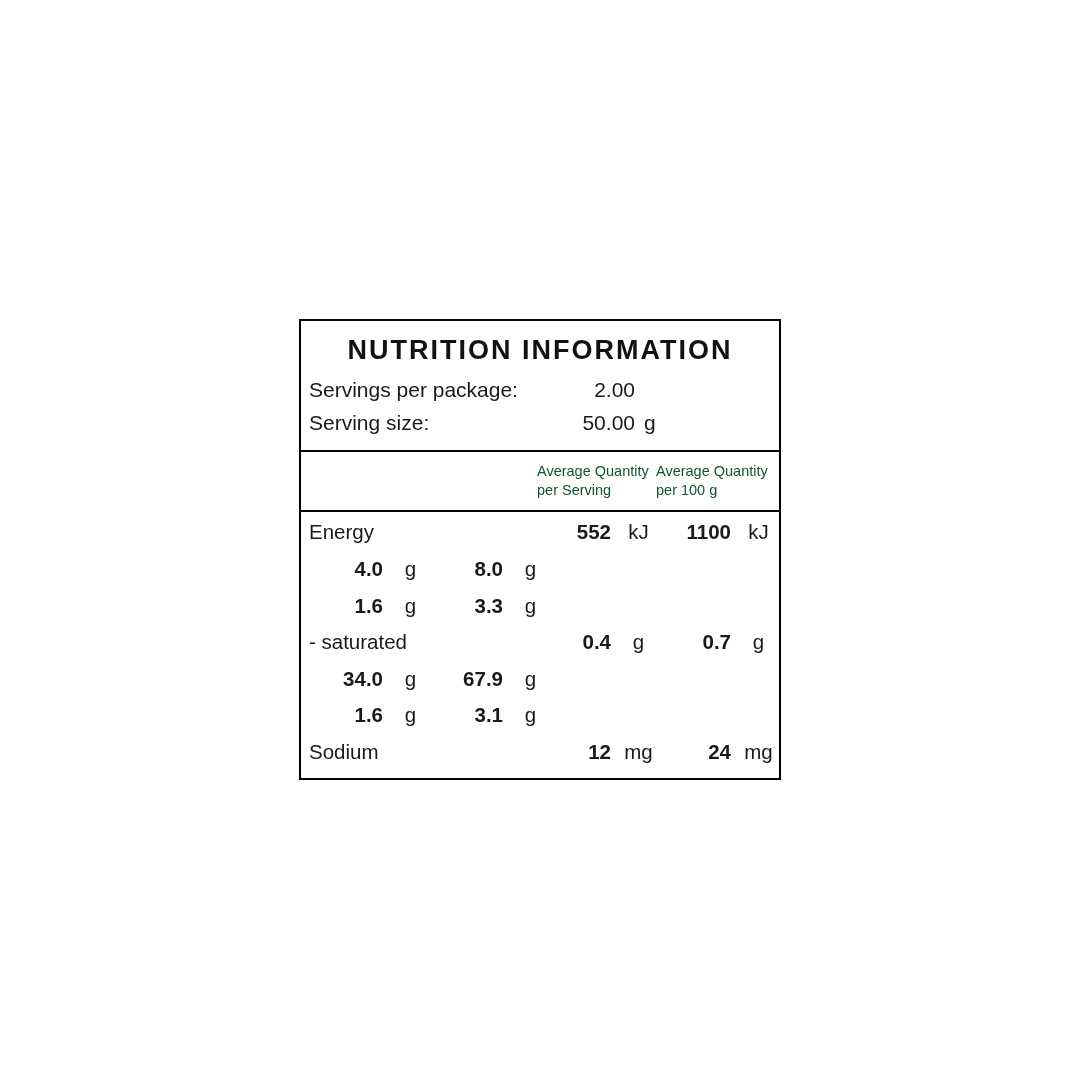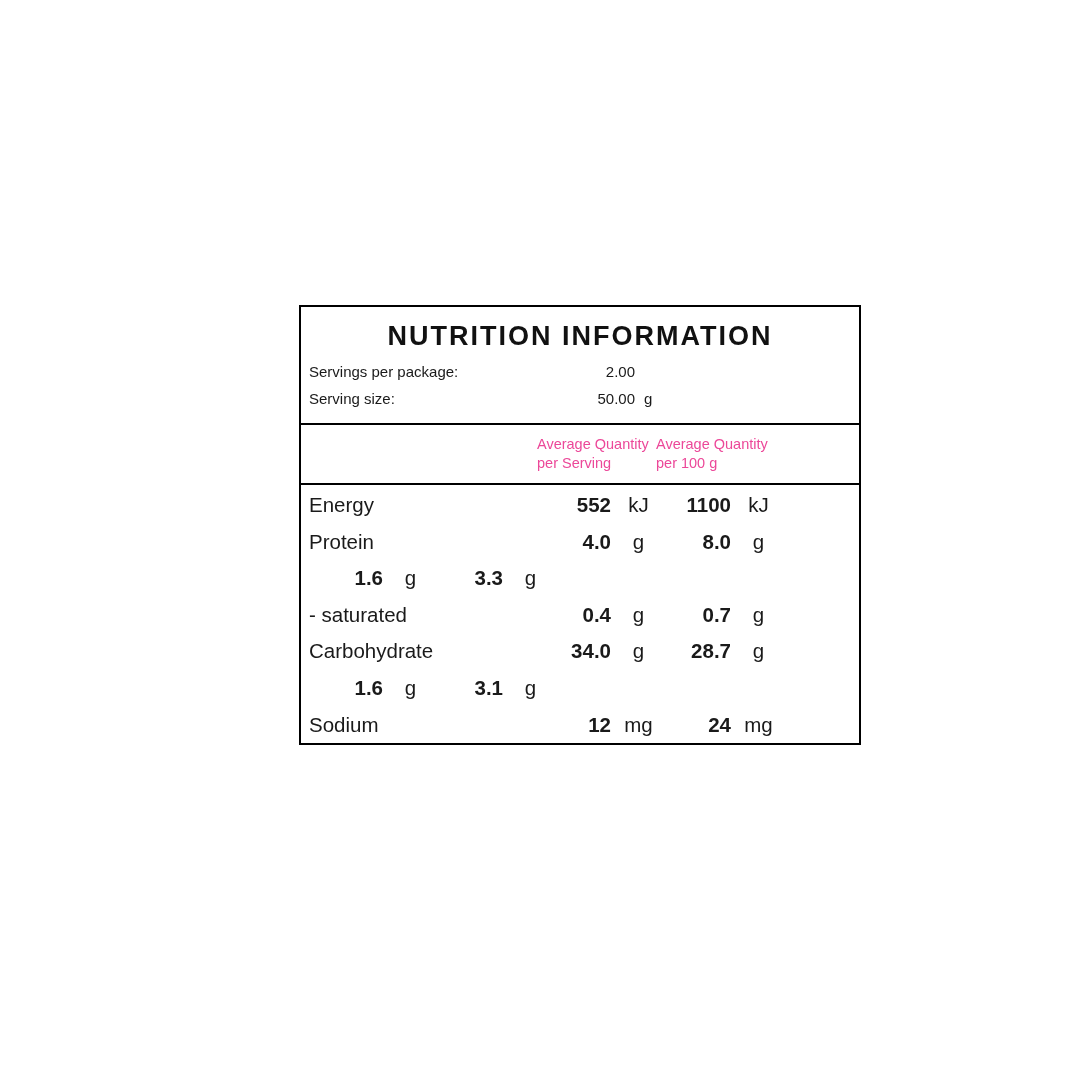--- a/index.html
+++ b/index.html
@@ -11,43 +11,43 @@
     width: 1080px;
     height: 1080px;
     position: relative;
     font-family: "Liberation Sans", sans-serif;
     color: #1a1a1a;
   }
 
   .nip-panel {
     position: absolute;
     left: 299px;
-    top: 305px;
-    width: 562px;
+    top: 319px;
+    width: 482px;
     box-sizing: border-box;
     border: 2px solid #000000;
     background: #ffffff;
   }
 
   .nip-title {
     text-align: center;
     font-size: 27px;
     font-weight: bold;
     letter-spacing: 2.0px;
     padding: 14px 0 10px 0;
     color: #111111;
   }
 
   .servings-block {
     padding: 0 0 8px 0;
   }
   .servings-row {
     display: flex;
     align-items: center;
-    font-size: 15px;
+    font-size: 21px;
     padding: 2px 0 8px 8px;
     line-height: 1.1;
   }
   .servings-label {
     width: 238px;
     flex: 0 0 238px;
   }
   .servings-value {
     text-align: right;
     width: 88px;
@@ -69,25 +69,25 @@
   }
   .head-spacer {
     flex: 0 0 236px;
   }
   .head-cell {
     flex: 0 0 119px;
     font-size: 14.5px;
     line-height: 1.32;
     padding-right: 4px;
     box-sizing: border-box;
-    color: #ec4899;
+    color: #14532d;
   }
 
   .rows {
-    padding: 2px 0 0 0;
+    padding: 2px 0 8px 0;
   }
   .nut-row {
     display: flex;
     align-items: baseline;
     font-size: 20.5px;
     padding: 7px 0 7px 8px;
     line-height: 1.1;
   }
   .nut-name {
     flex: 0 0 228px;
@@ -138,21 +138,20 @@
 
     <div class="nut-row">
       <span class="nut-name">Energy</span>
       <span class="nut-val">552</span>
       <span class="nut-unit">kJ</span>
       <span class="nut-val">1100</span>
       <span class="nut-unit">kJ</span>
     </div>
 
     <div class="nut-row">
-      <span class="nut-name">Protein</span>
       <span class="nut-val">4.0</span>
       <span class="nut-unit">g</span>
       <span class="nut-val">8.0</span>
       <span class="nut-unit">g</span>
     </div>
 
     <div class="nut-row">
       <span class="nut-val">1.6</span>
       <span class="nut-unit">g</span>
       <span class="nut-val">3.3</span>
@@ -161,24 +160,23 @@
 
     <div class="nut-row">
       <span class="nut-name">- saturated</span>
       <span class="nut-val">0.4</span>
       <span class="nut-unit">g</span>
       <span class="nut-val">0.7</span>
       <span class="nut-unit">g</span>
     </div>
 
     <div class="nut-row">
-      <span class="nut-name">Carbohydrate</span>
       <span class="nut-val">34.0</span>
       <span class="nut-unit">g</span>
-      <span class="nut-val">28.7</span>
+      <span class="nut-val">67.9</span>
       <span class="nut-unit">g</span>
     </div>
 
     <div class="nut-row">
       <span class="nut-val">1.6</span>
       <span class="nut-unit">g</span>
       <span class="nut-val">3.1</span>
       <span class="nut-unit">g</span>
     </div>
 

